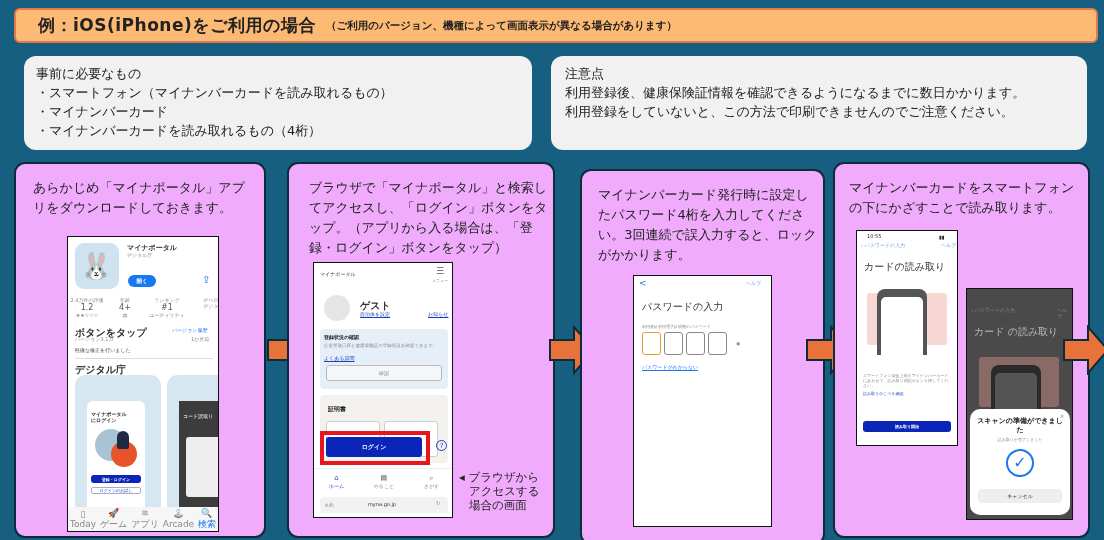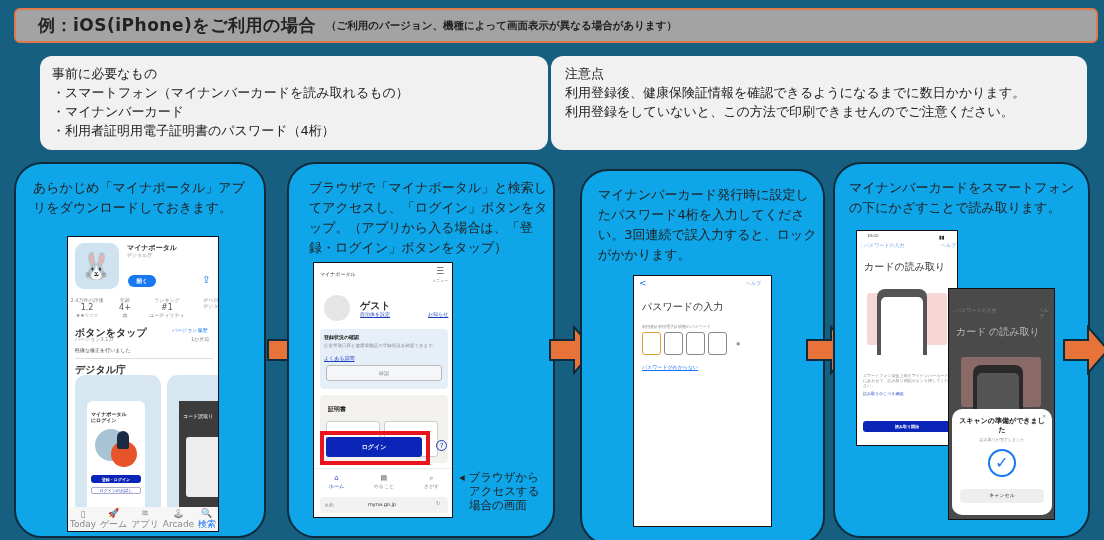--- a/index.html
+++ b/index.html
@@ -1,34 +1,34 @@
 <!DOCTYPE html>
 <html><head>
 <meta charset="utf-8">
 <style>
   * { box-sizing: border-box; margin: 0; padding: 0; }
   html, body { width: 1104px; height: 540px; overflow: hidden; }
   body { background: #175f80; font-family: "DejaVu Sans", "Liberation Sans", sans-serif; color: #222; position: relative; }
   .abs { position: absolute; }
 
-  .title-bar { left: 14px; top: 8px; width: 1084px; height: 35px; background: #a3a3a3; border: 2px solid #e07a4a; border-radius: 6px; padding-left: 22px; display: flex; align-items: center; gap: 10px; }
+  .title-bar { left: 14px; top: 8px; width: 1084px; height: 35px; background: #fdba74; border: 2px solid #e07a4a; border-radius: 6px; padding-left: 22px; display: flex; align-items: center; gap: 10px; }
   .title-main { font-size: 17px; color: #222; font-weight: bold; letter-spacing: 0.5px; }
   .title-note { font-size: 10.5px; color: #222; font-weight: bold; }
 
   .info-box { background: #f1f1f1; border-radius: 12px; padding: 8px 14px; font-size: 13px; line-height: 19px; color: #222; }
-  .info-left { left: 40px; top: 56px; width: 508px; height: 94px; padding-left: 12px; }
+  .info-left { left: 24px; top: 56px; width: 508px; height: 94px; padding-left: 12px; }
   .info-right { left: 551px; top: 56px; width: 536px; height: 94px; padding-left: 14px; }
   .info-right .u { text-decoration: underline; }
 
-  .card { background: #0ea5e9; border: 2px solid #0d2b3a; border-radius: 28px; overflow: hidden; }
+  .card { background: #f0abfc; border: 2px solid #0d2b3a; border-radius: 11px; overflow: hidden; }
   .card-text { position: absolute; font-size: 13px; line-height: 20px; color: #222; }
   .c1 { left: 14px; top: 162px; width: 252px; height: 376px; }
   .c2 { left: 287px; top: 162px; width: 268px; height: 376px; }
   .c3 { left: 580px; top: 162px; width: 245px; height: 376px; margin-top: 7px; }
-  .c4 { left: 833px; top: 162px; width: 257px; height: 376px; font-family: Liberation Serif, serif; }
+  .c4 { left: 833px; top: 162px; width: 257px; height: 376px; }
 
   .arrow { width: 48px; height: 50px; }
 
   .shot { position: absolute; background: #fff; border: 1.5px solid #111; overflow: hidden; }
   .tiny { font-size: 5px; color: #888; }
   .mini { font-size: 10px; color: #333; }
 
   
   .app-icon { position: absolute; left: 7px; top: 6px; width: 44px; height: 46px; background: #cfe2ef; border-radius: 9px; display: flex; align-items: center; justify-content: center; font-size: 26px; }
   .open-btn { position: absolute; left: 60px; top: 38px; width: 28px; height: 12px; background: #1877f2; border-radius: 7px; color: #fff; font-size: 5.5px; display: flex; align-items: center; justify-content: center; font-weight: bold; }
@@ -46,21 +46,21 @@
 
 <div class="abs title-bar">
   <span class="title-main">例：iOS(iPhone)をご利用の場合</span>
   <span class="title-note">（ご利用のバージョン、機種によって画面表示が異なる場合があります）</span>
 </div>
 
 <div class="abs info-box info-left">
   <div>事前に必要なもの</div>
   <div>・スマートフォン（マイナンバーカードを読み取れるもの）</div>
   <div>・マイナンバーカード</div>
-  <div>・利用者証明用電子証明書のパスワード（4桁）</div>
+  <div>・マイナンバーカードを読み取れるもの（4桁）</div>
 </div>
 
 <div class="abs info-box info-right">
   <div>注意点</div>
   <div>利用登録後、健康保険証情報を確認できるようになるまでに数日かかります。</div>
   <div>利用登録をしていないと、この方法で印刷できませんのでご注意ください。</div>
 </div>
 
 <div class="abs card c1">
   <div class="card-text" style="left:17px;top:14px;width:225px;">あらかじめ「マイナポータル」アプリをダウンロードしておきます。</div>
@@ -207,21 +207,21 @@
     <div class="abs mini" style="left:7px;top:29px;">カードの読み取り</div>
     <div class="abs" style="left:10px;top:62px;width:80px;height:52px;background:#f7d7d3;border-radius:3px;"></div>
     <div class="abs" style="left:20px;top:58px;width:50px;height:66px;background:#555;border-radius:8px 8px 0 0;">
       <div class="abs" style="left:4px;top:8px;width:42px;height:58px;background:#fff;border-radius:5px 5px 0 0;"></div>
     </div>
     <div class="abs tiny" style="left:6px;top:142px;width:88px;font-size:4px;">スマートフォン背面上部をマイナンバーカードにあわせて、読み取り開始ボタンを押してください。</div>
     <div class="abs tiny" style="left:6px;top:160px;color:#1a3fc0;font-size:4px;">読み取りのこつを確認</div>
     <div class="login-btn" style="left:6px;top:190px;width:88px;height:11px;font-size:4px;">読み取り開始</div>
   </div>
 
-  <div class="shot" style="left:113px;top:124px;width:107px;height:232px;background:#4a4a4a;">
+  <div class="shot" style="left:131px;top:124px;width:107px;height:232px;background:#4a4a4a;">
     <div class="abs tiny" style="left:4px;top:18px;color:#888;">‹ <span>パスワードの入力</span></div>
     <div class="abs tiny" style="left:90px;top:18px;color:#888;">ヘルプ</div>
     <div class="abs mini" style="left:7px;top:36px;color:#bbb;">カード の読み取り</div>
     <div class="abs" style="left:12px;top:68px;width:80px;height:50px;background:#8a6a66;border-radius:3px;"></div>
     <div class="abs" style="left:24px;top:76px;width:50px;height:60px;background:#2a2a2a;border-radius:8px 8px 0 0;">
       <div class="abs" style="left:4px;top:8px;width:42px;height:52px;background:#555;border-radius:5px 5px 0 0;"></div>
     </div>
     <div class="abs" style="left:3px;top:120px;width:100px;height:106px;background:#fff;border-radius:10px;">
       <div class="abs tiny" style="left:90px;top:4px;">✕</div>
       <div class="abs" style="left:6px;top:8px;width:88px;text-align:center;font-size:7px;font-weight:bold;color:#222;line-height:9px;">スキャンの準備ができました</div>

